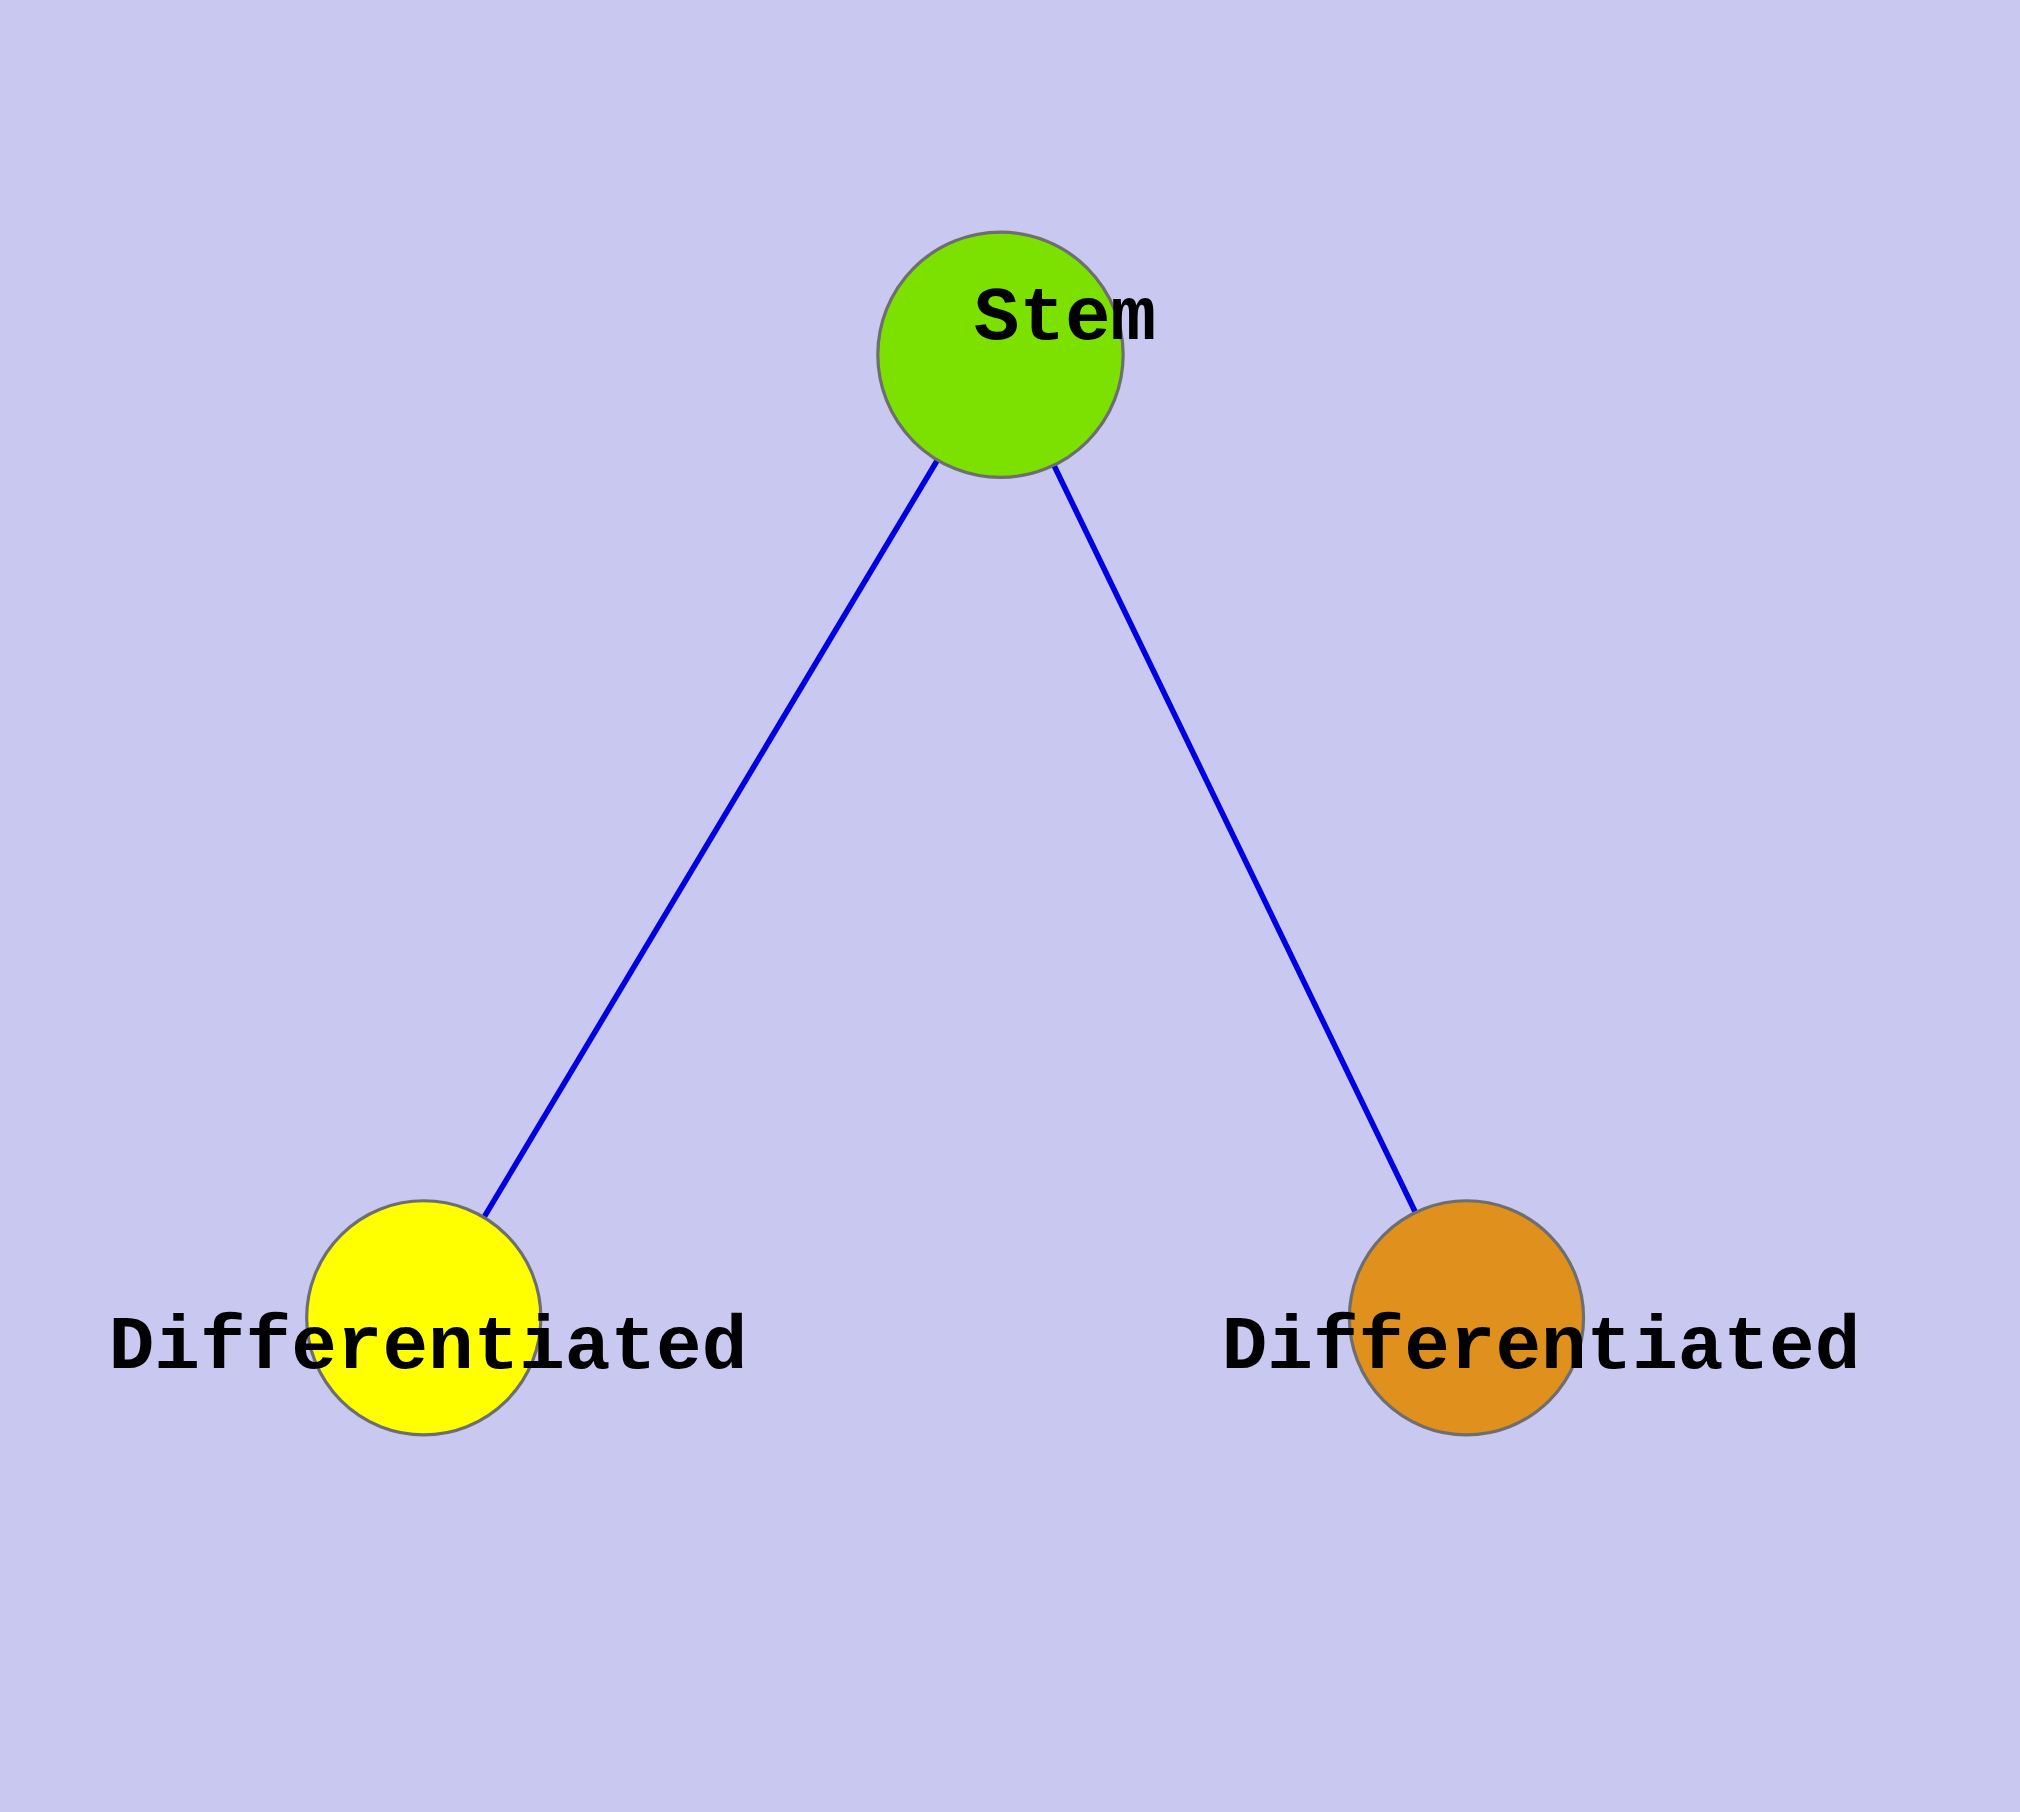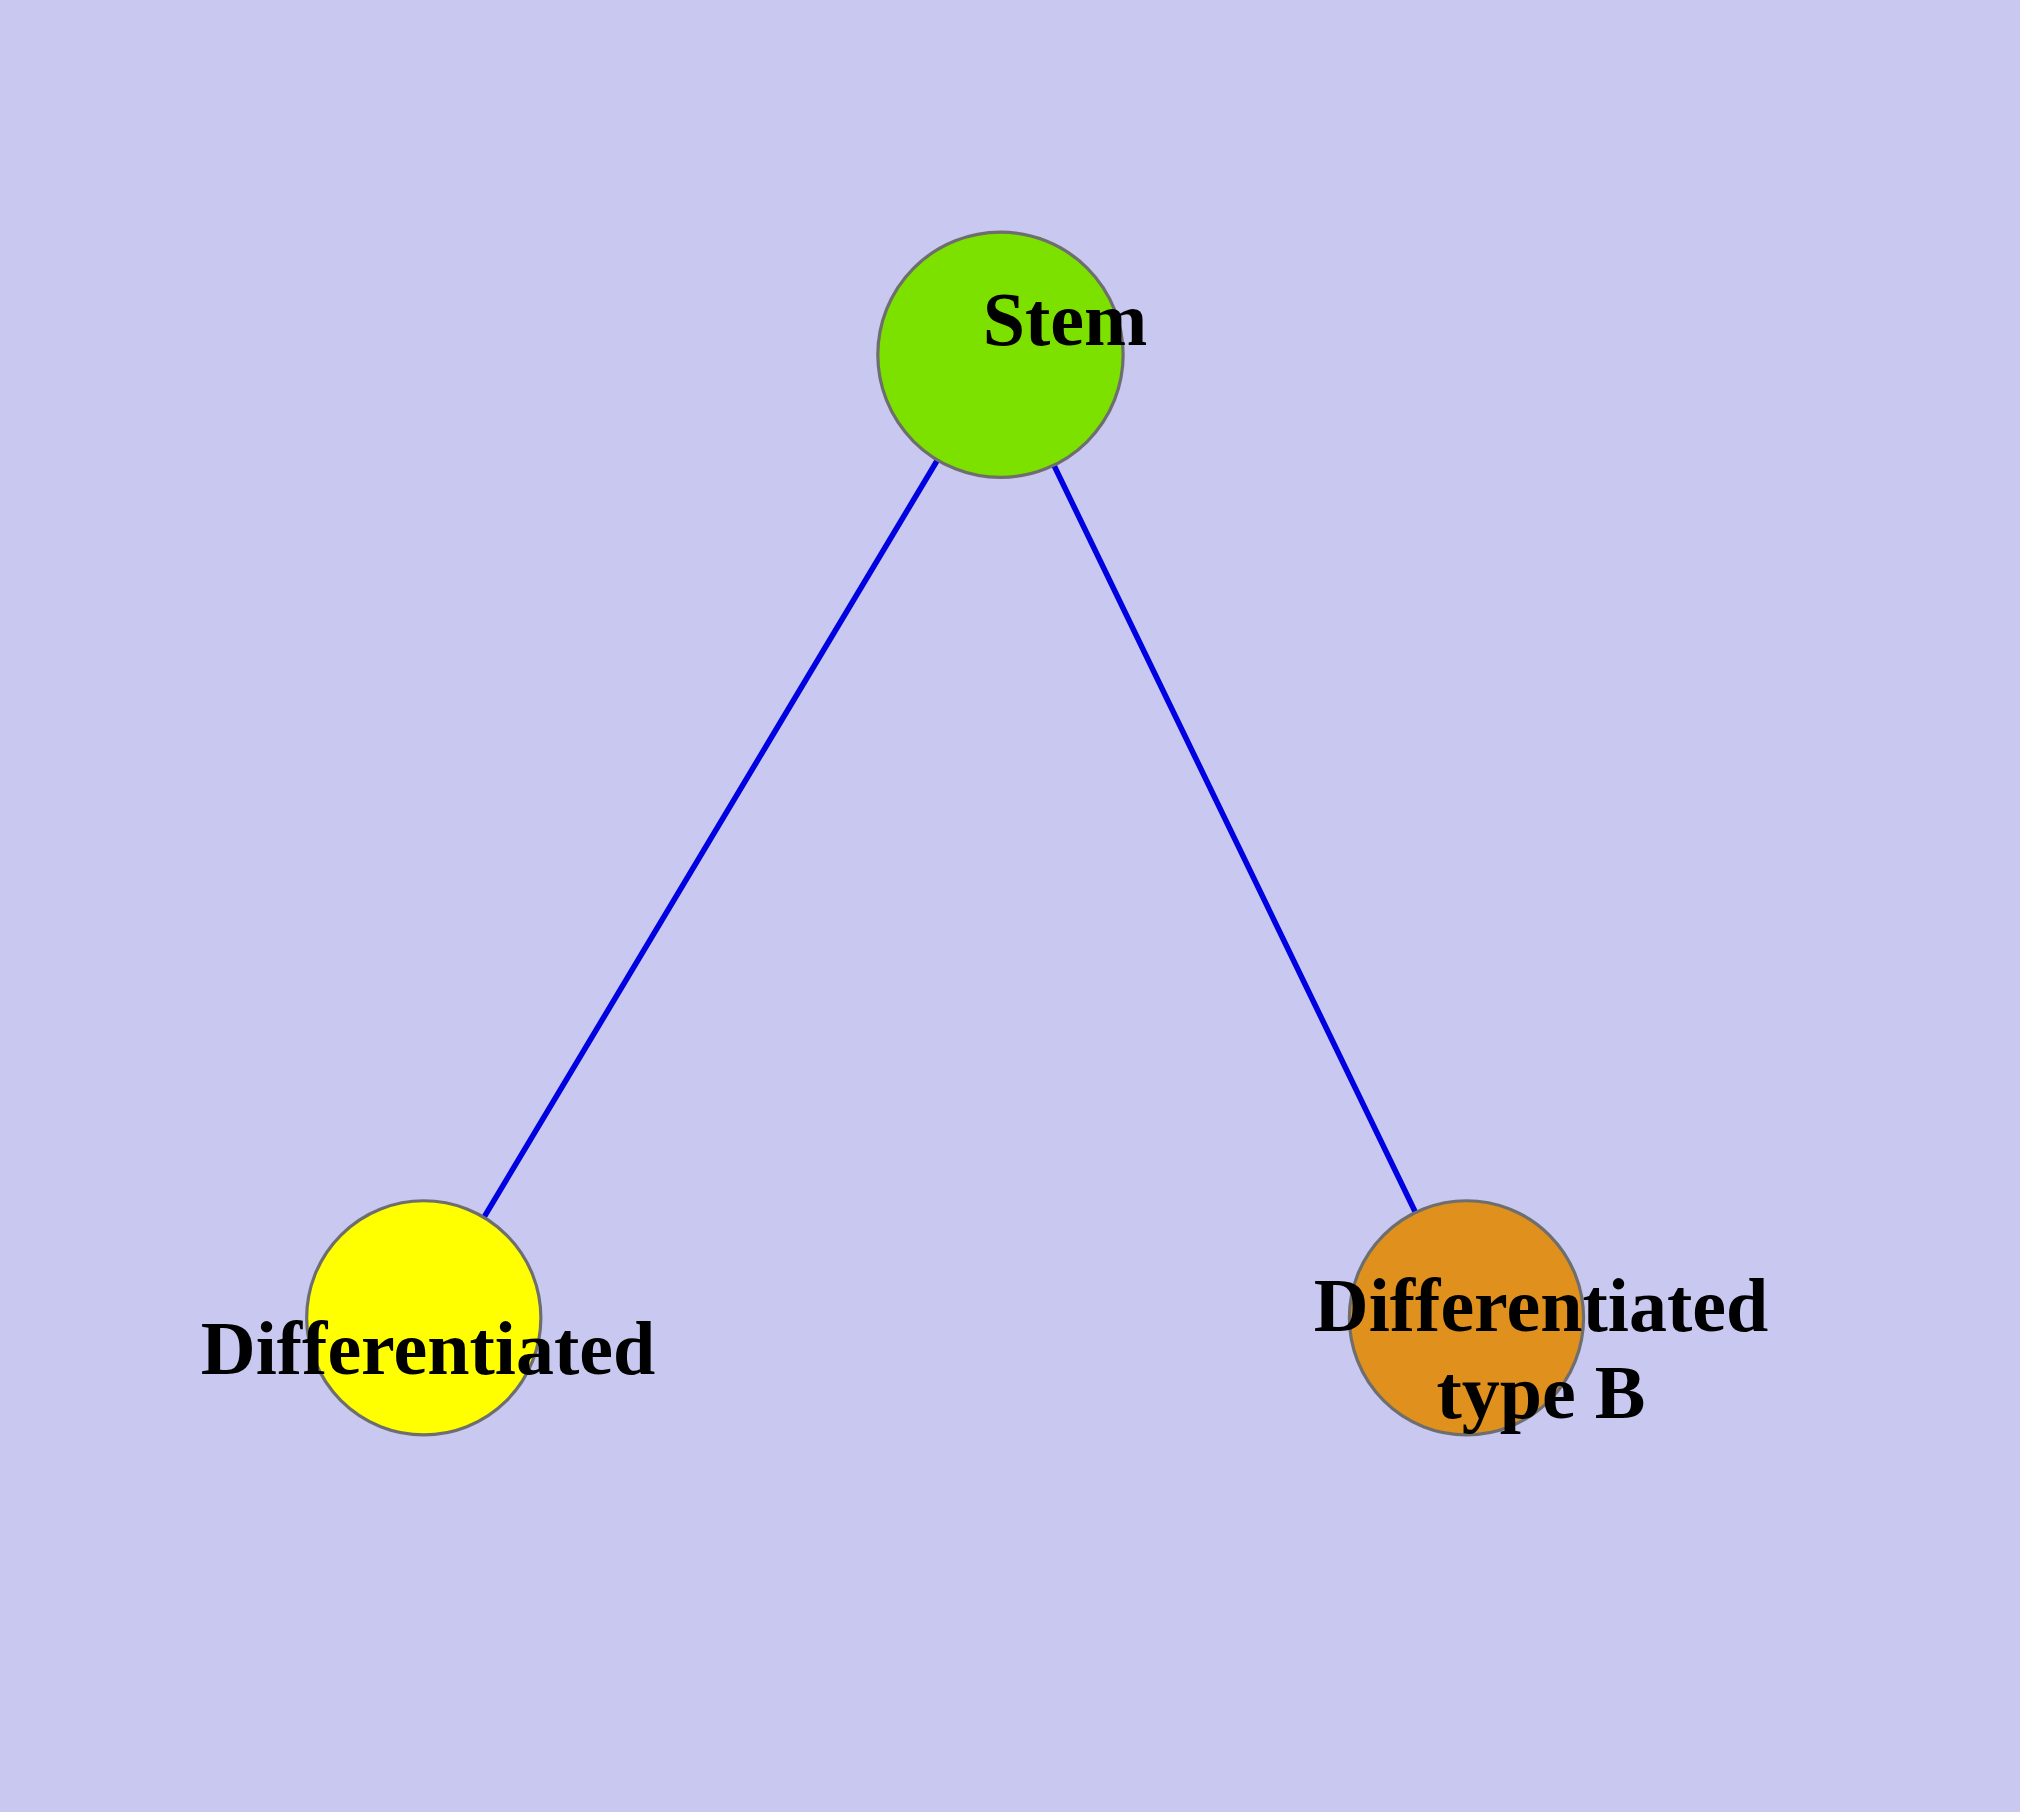--- a/index.html
+++ b/index.html
@@ -5,21 +5,21 @@
   html, body {
     margin: 0;
     padding: 0;
     background: #c8c8f0;
   }
   .stage {
     position: relative;
     width: 1899px;
     height: 1812px;
     overflow: hidden;
-    font-family: Liberation Serif, serif;
+    font-family: Liberation Mono, monospace;
   }
   .stage svg {
     position: absolute;
     left: 0;
     top: 0;
     width: 100%;
     height: 100%;
     display: block;
   }
   .edge {
@@ -64,17 +64,16 @@
   </svg>
 
   <div class="node-label label-stem">Stem</div>
 
   <div class="node-label label-type-a">
     <div>Differentiated</div>
   </div>
 
   <div class="node-label label-type-b">
     <div>Differentiated</div>
-    <div>type B</div>
   </div>
 
 </div>
 
 
 </body></html>

